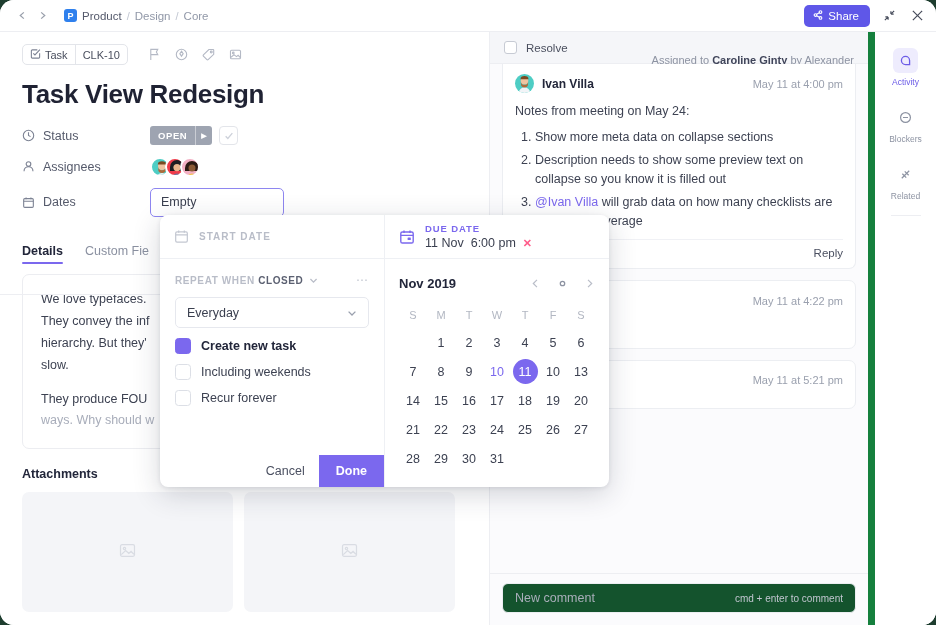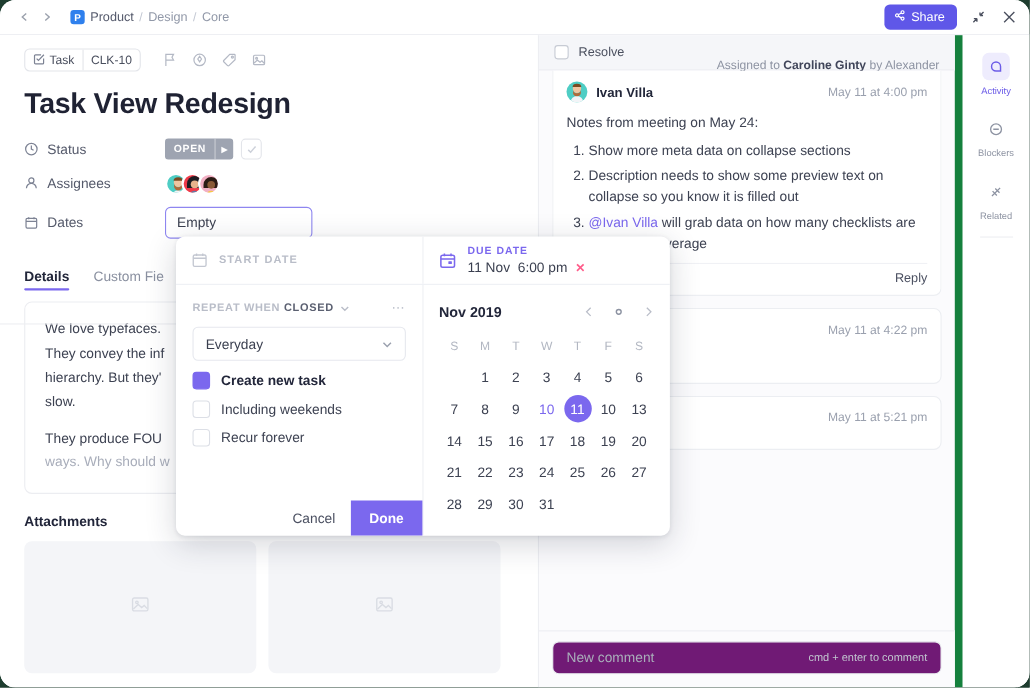--- a/index.html
+++ b/index.html
@@ -165,21 +165,21 @@
   .c-body { font-size: 12.5px; color: #3d4252; line-height: 1.55; margin-top: 9px; }
   .c-body ol { margin: 7px 0 0 0; padding-left: 20px; }
   .c-body ol li { margin-bottom: 3px; }
   .mention { color: #7b68ee; }
   .c-foot { display: flex; align-items: center; margin-top: 8px; padding-top: 7px; border-top: 1px solid #f0f1f5; }
   .c-foot .lnk { font-size: 11.5px; color: #7b68ee; cursor: pointer; }
   .c-foot .reply { margin-left: auto; font-size: 11.5px; color: #4b5061; cursor: pointer; }
 
   .new-comment-wrap { padding: 9px 12px 12px 12px; border-top: 1px solid #edeef2; background: #fbfbfd; }
   .new-comment {
-    height: 30px; background: #701a75; border: 1px solid #eceef2; border-radius: 6px;
+    height: 30px; background: #14532d; border: 1px solid #eceef2; border-radius: 6px;
     display: flex; align-items: center; padding: 0 12px; cursor: text;
   }
   .nc-ph { font-size: 12.5px; color: #a9aeba; }
   .nc-hint { margin-left: auto; font-size: 10px; color: #c2c6d0; }
 
   
   .rail-item {
     display: flex; flex-direction: column; align-items: center; gap: 4px;
     padding: 8px 0 10px 0; cursor: pointer;
   }

